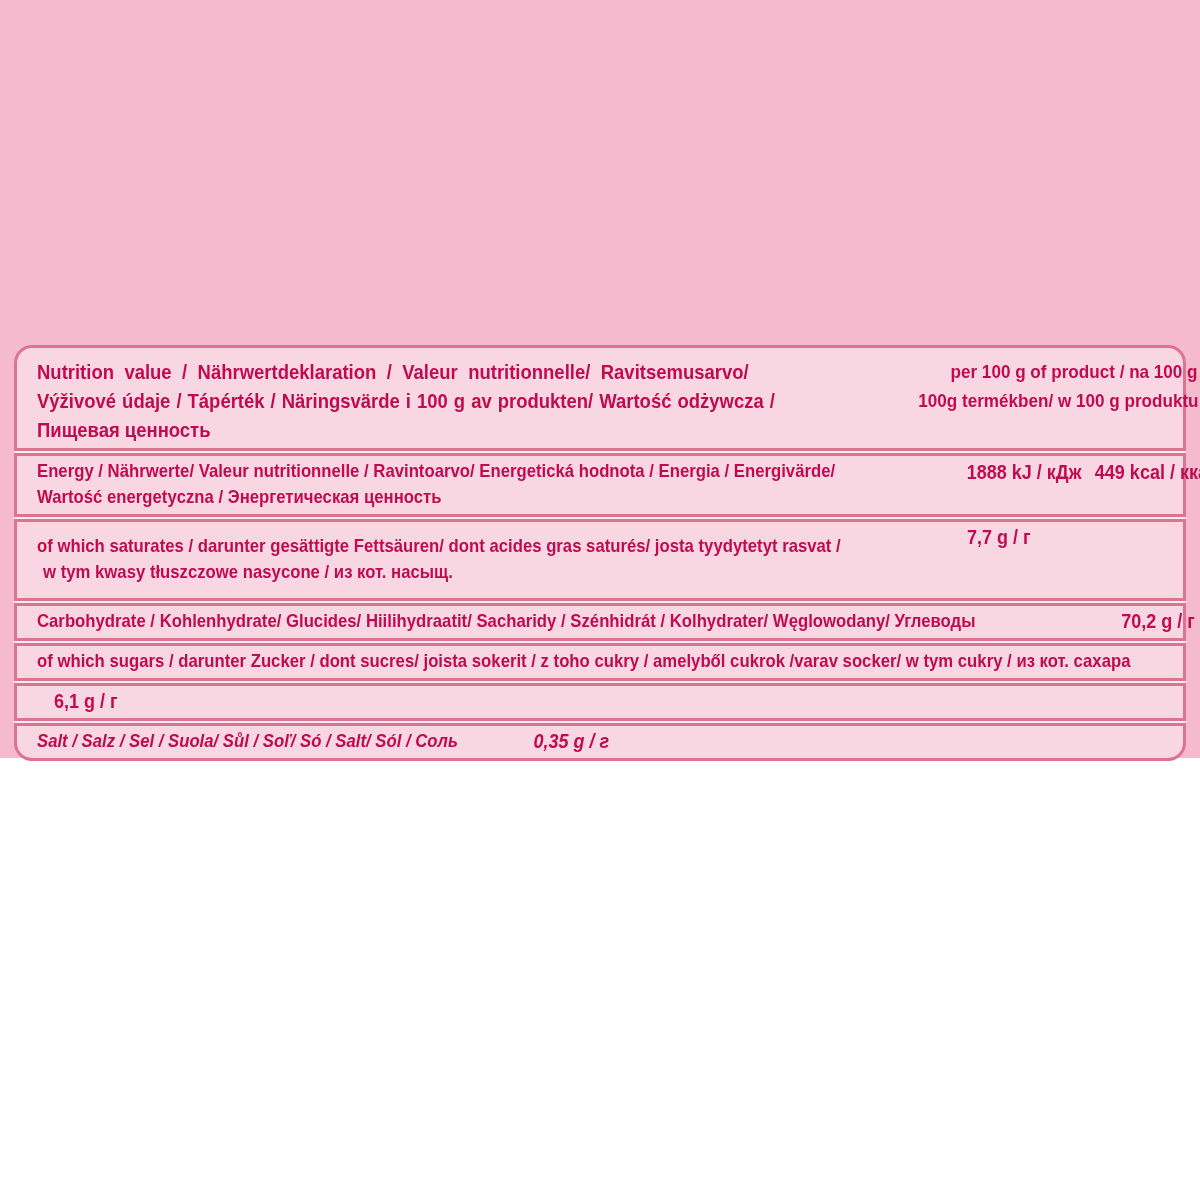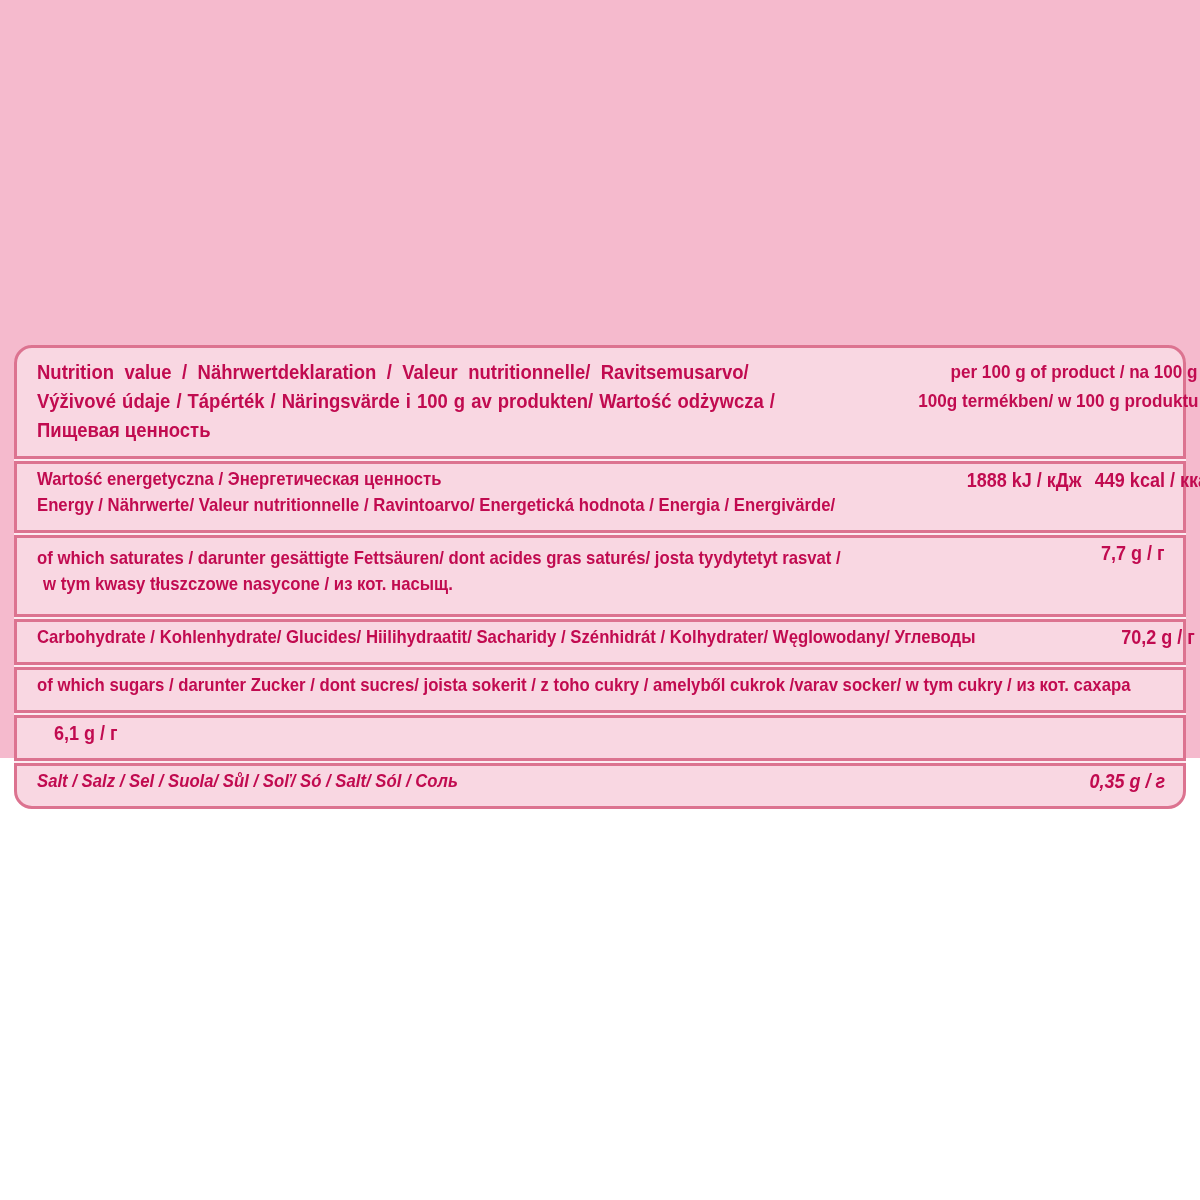--- a/index.html
+++ b/index.html
@@ -10,22 +10,22 @@
   }
   .pink-band { width:1200px; height:758px; background:#f5bacd; position:relative; }
   .nutri-table {
     position:absolute; top:345px; left:14px; width:1172px;
     background:#fdecf2; border-radius:20px;
     display:flex; flex-direction:column; gap:2px;
     color:#c10b50;
   }
   .box {
     background:#f9d7e2; border:3px solid #dc7390; box-sizing:border-box;
-    display:flex; justify-content:space-between; align-items:stretch;
-    padding:2px 18px 12px 20px;
+    display:flex; align-items:stretch;
+    padding:2px 18px 4px 20px;
   }
   .box.header { border-radius:18px 18px 0 0; min-height:104px; padding-top:9px; }
   .box.last   { border-radius:0 0 18px 18px;font-style:italic; }
 
   .line { line-height:26px; font-size:19px; white-space:nowrap; }
   .line > span { display:inline-block; transform:scaleX(0.88); transform-origin:0 50%; white-space:nowrap; }
 
   .header .line { line-height:29px; font-size:21px; }
   .header-right .line { font-size:19px; }
   .ws-wide   { word-spacing:6px; }
@@ -60,22 +60,22 @@
         <div class="line"><span>Пищевая ценность</span></div>
       </div>
       <div class="header-right">
         <div class="line"><span>per 100 g of product / na 100 g /</span></div>
         <div class="line"><span>100g termékben/ w 100 g produktu /</span></div>
       </div>
     </div>
 
     <div class="box r-energy">
       <div class="labels">
+        <div class="line"><span>Energy / Nährwerte/ Valeur nutritionnelle / Ravintoarvo/ Energetická hodnota / Energia / Energivärde/</span></div>
         <div class="line"><span>Wartość energetyczna / Энергетическая ценность</span></div>
-        <div class="line"><span>Energy / Nährwerte/ Valeur nutritionnelle / Ravintoarvo/ Energetická hodnota / Energia / Energivärde/</span></div>
       </div>
       <div class="values spread">
         <div class="line"><span>1888 kJ / кДж</span></div>
         <div class="line"><span>449 kcal / ккал</span></div>
       </div>
     </div>
 
 
     <div class="box r-saturates">
       <div class="labels">

